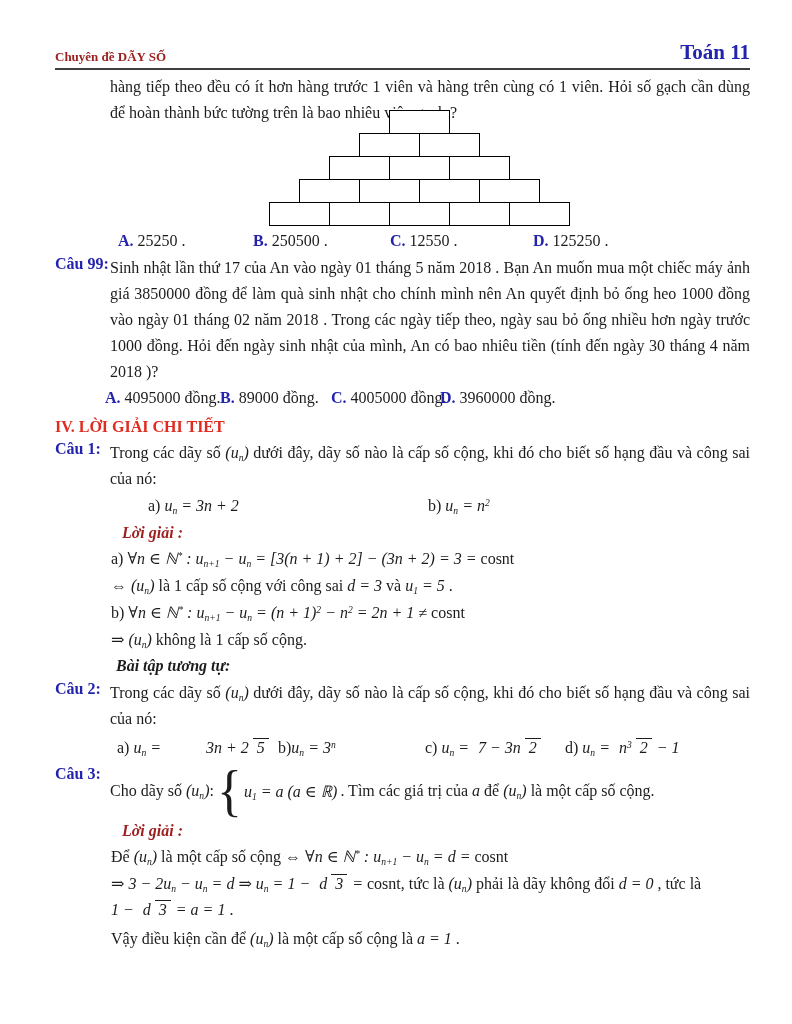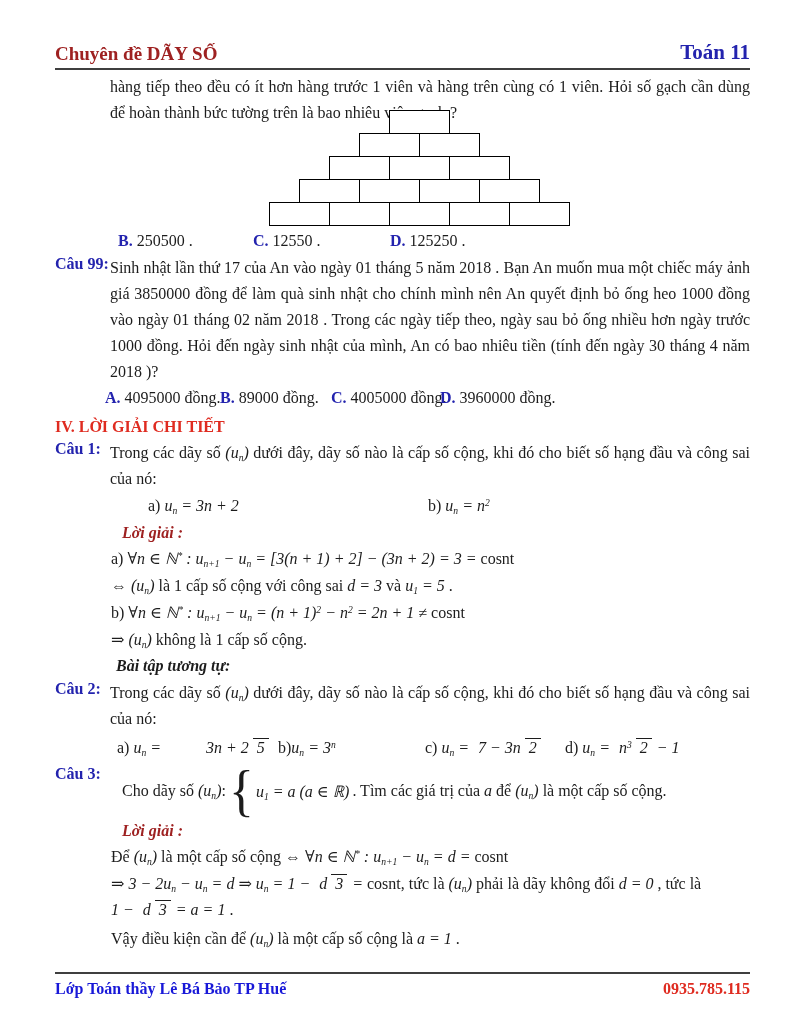--- a/index.html
+++ b/index.html
@@ -7,21 +7,21 @@
   }
   html,body{margin:0;padding:0;background:#e8e8e8;}
   .page{
     width:792px;height:1024px;margin:0 auto;background:#ffffff;box-sizing:border-box;
     padding:40px 42px 0 55px;position:relative;overflow:hidden;
     font-family:"Liberation Serif","DejaVu Serif",serif;font-size:16px;color:var(--ink);
   }
   
   .hdr{display:flex;justify-content:space-between;align-items:flex-end;
        border-bottom:2px solid var(--rule);padding-bottom:3px;margin-bottom:4px;}
-  .hdr-left{color:var(--darkred);font-weight:bold;font-size:19px;}
+  .hdr-left{color:var(--darkred);font-weight:bold;font-size:13px;}
   .hdr-right{color:var(--blue);font-weight:bold;font-size:21px;}
   
   p,.para{margin:0;line-height:26px;}
   .just{text-align:justify;}
   .indent{margin-left:55px;}
   .qrow{display:flex;margin-top:1px;}
   .qlabel{flex:none;width:55px;color:var(--blue);font-weight:bold;white-space:nowrap;}
   .qbody{flex:1;line-height:26px;}
   
   .pyr{width:fit-content;margin:-16px auto 0 auto;position:relative;left:17px;}
@@ -109,20 +109,21 @@
     <div class="brow">
       <div class="brick"></div>
         <div class="brick"></div>
         <div class="brick"></div>
         <div class="brick"></div>
         <div class="brick"></div>
     </div>
   </div>
 
   <div class="opts opts-q98">
+    <span class="opt"><span class="abc" data-bind="q98_options.0.label">A.</span> <span data-bind="q98_options.0.value">25250 .</span></span>
     <span class="opt"><span class="abc" data-bind="q98_options.1.label">B.</span> <span data-bind="q98_options.1.value">250500 .</span></span>
     <span class="opt"><span class="abc" data-bind="q98_options.2.label">C.</span> <span data-bind="q98_options.2.value">12550 .</span></span>
     <span class="opt"><span class="abc" data-bind="q98_options.3.label">D.</span> <span data-bind="q98_options.3.value">125250 .</span></span>
   </div>
 
   <div class="qrow">
     <span class="qlabel" data-bind="q99.label">Câu 99:</span>
     <span class="qbody just" data-bind="q99.text">Sinh nhật lần thứ 17 của An vào ngày 01 tháng 5 năm 2018 . Bạn An muốn mua một chiếc máy ảnh giá 3850000 đồng để làm quà sinh nhật cho chính mình nên An quyết định bỏ ống heo 1000 đồng vào ngày 01 tháng 02 năm 2018 . Trong các ngày tiếp theo, ngày sau bỏ ống nhiều hơn ngày trước 1000 đồng. Hỏi đến ngày sinh nhật của mình, An có bao nhiêu tiền (tính đến ngày 30 tháng 4 năm 2018 )?</span>
   </div>
   <div class="opts opts-q99">
@@ -175,21 +176,21 @@
     <span class="opt">
       <span data-bind-segs="q2.opt_d_prefix"><span>d) </span><span class="m">u<sub>n</sub> =</span></span>
       <span class="frac">
           <span class="num">n<sup>3</sup></span>
           <span class="den">2</span>
         </span>
       <span data-bind-segs="q2.opt_d_suffix"><span class="m">− 1</span></span>
     </span>
   </div>
 
-  <div class="qrow" style="margin-top:4px;gap:12px;">
+  <div class="qrow" style="margin-top:4px;">
     <span class="qlabel" data-bind="q3.label">Câu 3:</span>
     <span class="qbody q3line">
       <span data-bind-segs="q3.lead_segs"><span>Cho dãy số </span><span class="m">(u<sub>n</sub>)</span><span>:</span></span>
       <span class="sys">
         <span class="brace" data-bind="q3.brace">{</span>
         <span class="syslines">
           <span data-bind-segs="q3.sys1"><span class="m">u<sub>1</sub> = a  (a ∈ ℝ)</span></span>
         </span>
       </span>
       <span data-bind-segs="q3.post_segs"><span>. Tìm các giá trị của </span><span class="m">a</span><span> để </span><span class="m">(u<sub>n</sub>)</span><span> là một cấp số cộng.</span></span>
@@ -208,18 +209,14 @@
   <div class="mline">
     <span data-bind-segs="q3.sol.line3a"><span class="m">1 −</span></span>
     <span class="frac">
         <span class="num">d</span>
         <span class="den">3</span>
       </span>
     <span data-bind-segs="q3.sol.line3b"><span class="m">= a = 1</span><span> .</span></span>
   </div>
   <div class="sol-line" data-bind-segs="q3.sol.line4" style="margin-top:3px;"><span>Vậy điều kiện cần để </span><span class="m">(u<sub>n</sub>)</span><span> là một cấp số cộng là </span><span class="m">a = 1</span><span> .</span></div>
 
-  <div class="footer">
-    <span class="footer-left" data-bind="footer.left">Lớp Toán thầy Lê Bá Bảo TP Huế</span>
-    <span class="footer-right" data-bind="footer.right">0935.785.115</span>
-  </div>
 
 </div>
 
 </body></html>

